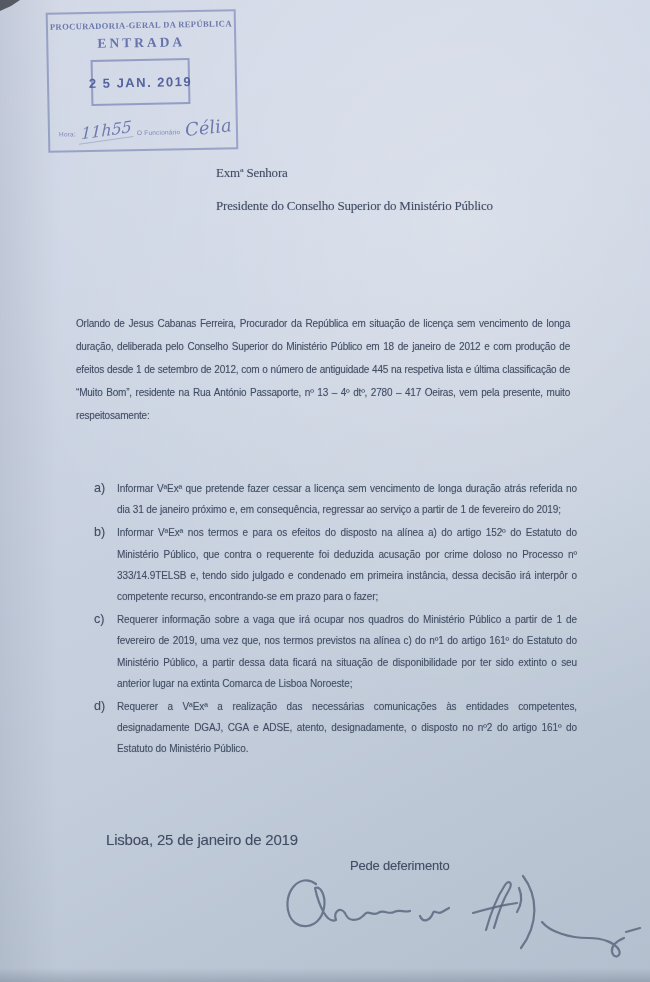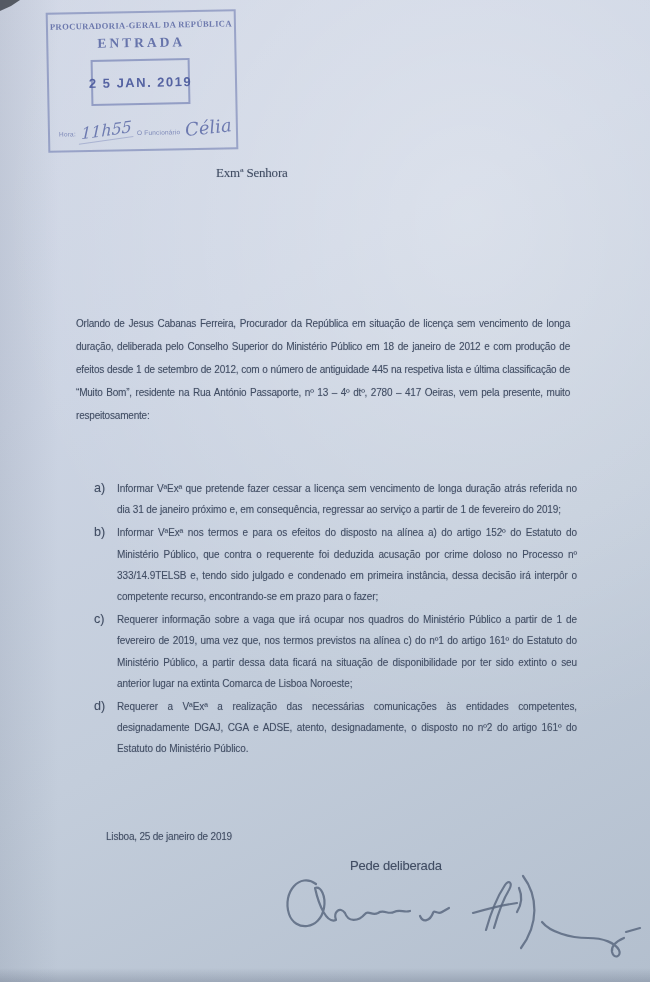--- a/index.html
+++ b/index.html
@@ -85,21 +85,21 @@
   .item-label{
     flex:0 0 23px; font-size:12.6px; line-height:21.2px; letter-spacing:-0.1px;
   }
   .item-text{
     flex:1 1 auto; max-width:460px;
     font-size:10px; line-height:21.2px; letter-spacing:-0.1px;
     text-align:justify;
   }
   .place-date{
     position:absolute; left:106px; top:831px;
-    font-size:10px; letter-spacing:-0.2px;
+    font-size:15px; letter-spacing:-0.2px;
   }
   .closing{
     position:absolute; left:350px; top:858px;
     font-size:13px; letter-spacing:-0.2px;
   }
   .signature{
     position:absolute; left:270px; top:868px; width:380px; height:112px;
     overflow:visible;
   }
   .signature path{
@@ -123,20 +123,21 @@
     <div class="stamp-bottom">
       <span class="stamp-small">Hora:</span>
       <span class="hand time">11h55</span>
       <span class="stamp-small">O Funcionário</span>
       <span class="hand clerk">Célia</span>
     </div>
   </div>
 
   <div class="addressee doc-text">
     <div>Exmª Senhora</div>
+    <div>Presidente do Conselho Superior do Ministério Público</div>
   </div>
 
   <p class="intro doc-text">Orlando de Jesus Cabanas Ferreira, Procurador da República em situação de licença sem vencimento de longa duração, deliberada pelo Conselho Superior do Ministério Público em 18 de janeiro de 2012 e com produção de efeitos desde 1 de setembro de 2012, com o número de antiguidade 445 na respetiva lista e última classificação de “Muito Bom”, residente na Rua António Passaporte, nº 13 – 4º dtº, 2780 – 417 Oeiras, vem pela presente, muito respeitosamente:</p>
 
   <ol class="items">
     <li class="item">
       <span class="item-label doc-text">a)</span>
       <span class="item-text doc-text">Informar VªExª que pretende fazer cessar a licença sem vencimento de longa duração atrás referida no dia 31 de janeiro próximo e, em consequência, regressar ao serviço a partir de 1 de fevereiro do 2019;</span>
     </li>
     <li class="item">
@@ -147,21 +148,21 @@
       <span class="item-label doc-text">c)</span>
       <span class="item-text doc-text">Requerer informação sobre a vaga que irá ocupar nos quadros do Ministério Público a partir de 1 de fevereiro de 2019, uma vez que, nos termos previstos na alínea c) do nº1 do artigo 161º do Estatuto do Ministério Público, a partir dessa data ficará na situação de disponibilidade por ter sido extinto o seu anterior lugar na extinta Comarca de Lisboa Noroeste;</span>
     </li>
     <li class="item">
       <span class="item-label doc-text">d)</span>
       <span class="item-text doc-text">Requerer a VªExª a realização das necessárias comunicações às entidades competentes, designadamente DGAJ, CGA e ADSE, atento, designadamente, o disposto no nº2 do artigo 161º do Estatuto do Ministério Público.</span>
     </li>
   </ol>
 
   <div class="place-date doc-text">Lisboa, 25 de janeiro de 2019</div>
-  <div class="closing doc-text">Pede deliberada</div>
+  <div class="closing doc-text">Pede deferimento</div>
 
   <svg class="signature" viewBox="0 0 380 112" aria-hidden="true">
     <path d="M46,16 C30,4 12,24 19,46 C25,64 50,62 54,40 C56,28 51,18 45,20 C49,38 57,56 66,52 C63,44 70,38 75,45 C78,54 88,54 95,46 C98,42 102,48 108,45 C114,41 118,47 124,44 C130,41 134,45 140,43"></path>
     <path d="M150,48 C153,55 160,53 163,45 C164,41 167,47 172,44 L179,40"></path>
     <path d="M216,62 C221,44 229,26 235,17 C239,11 243,15 239,22 C234,30 228,46 224,60"></path>
     <path d="M203,45 C217,41 233,37 247,35"></path>
     <path d="M249,20 C252,27 252,36 247,44"></path>
     <path d="M253,8 C268,28 269,56 251,80"></path>
     <path d="M272,54 C280,64 300,70 318,70 C334,70 345,75 349,82 C352,88 344,92 342,84 C341,78 347,73 354,70"></path>
     <path d="M356,64 L370,60"></path>

